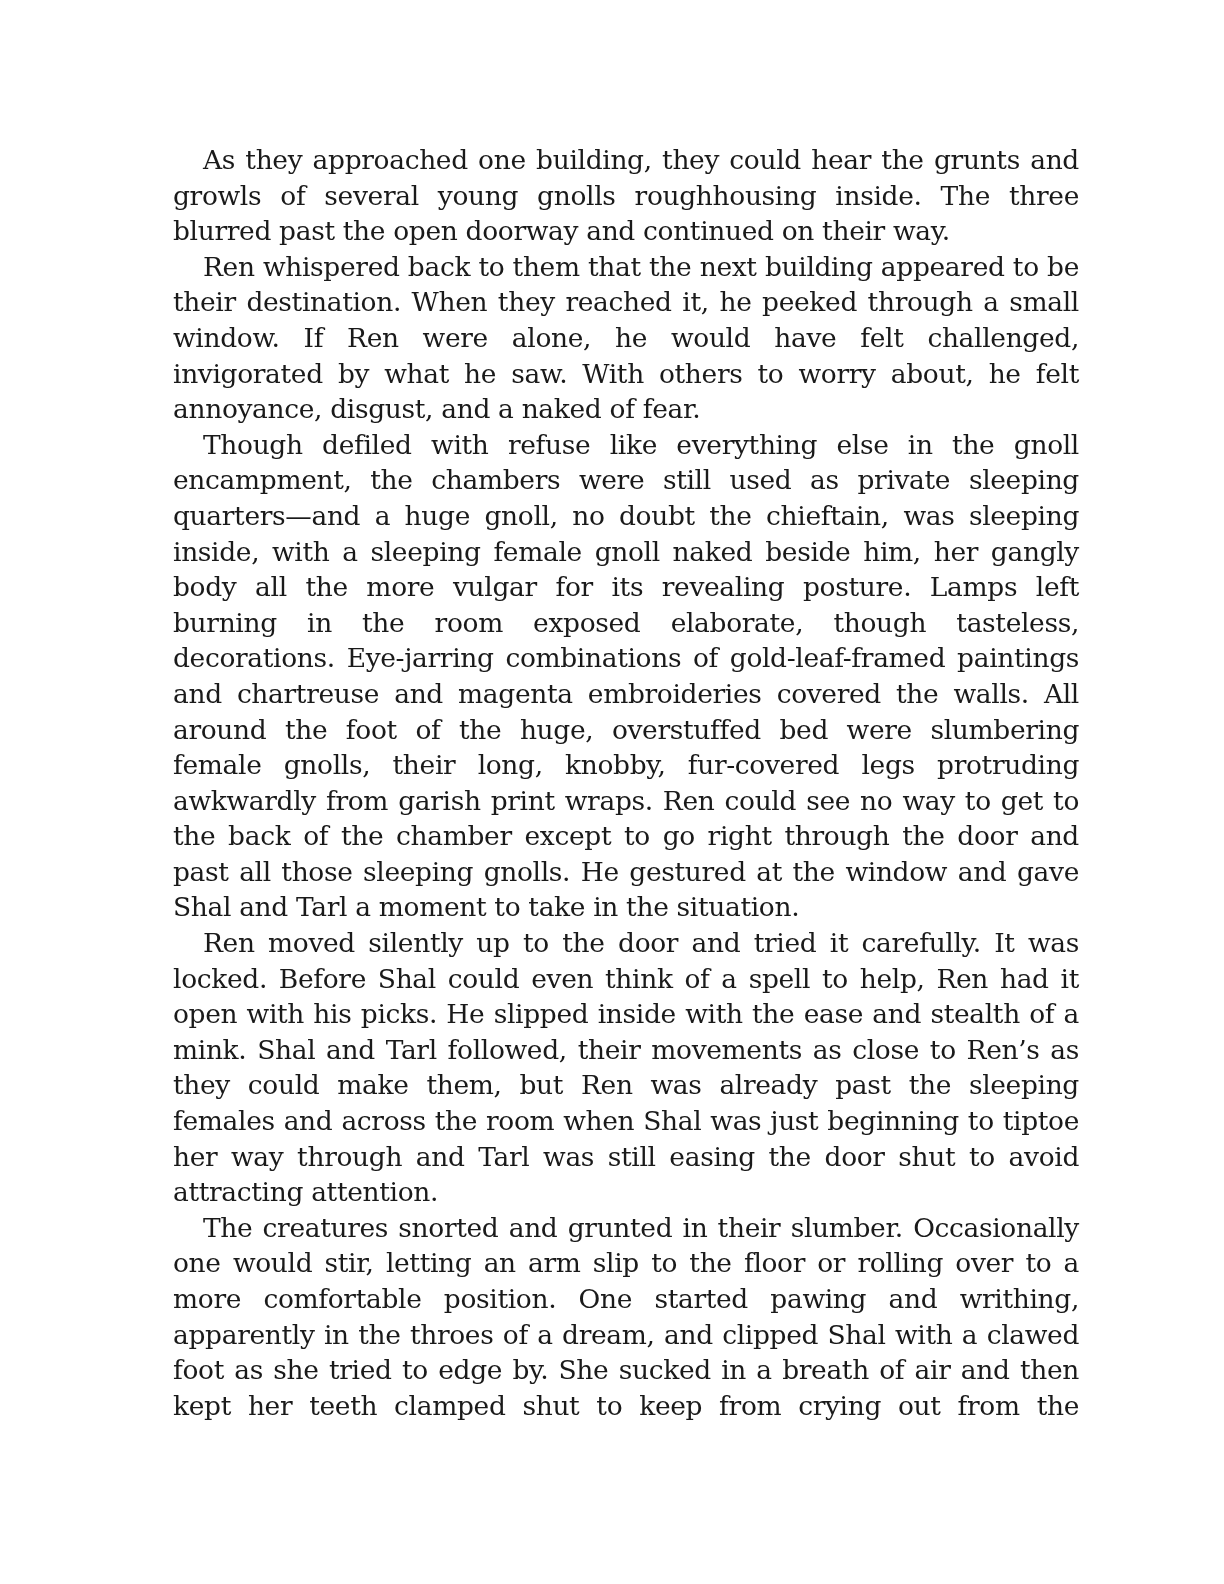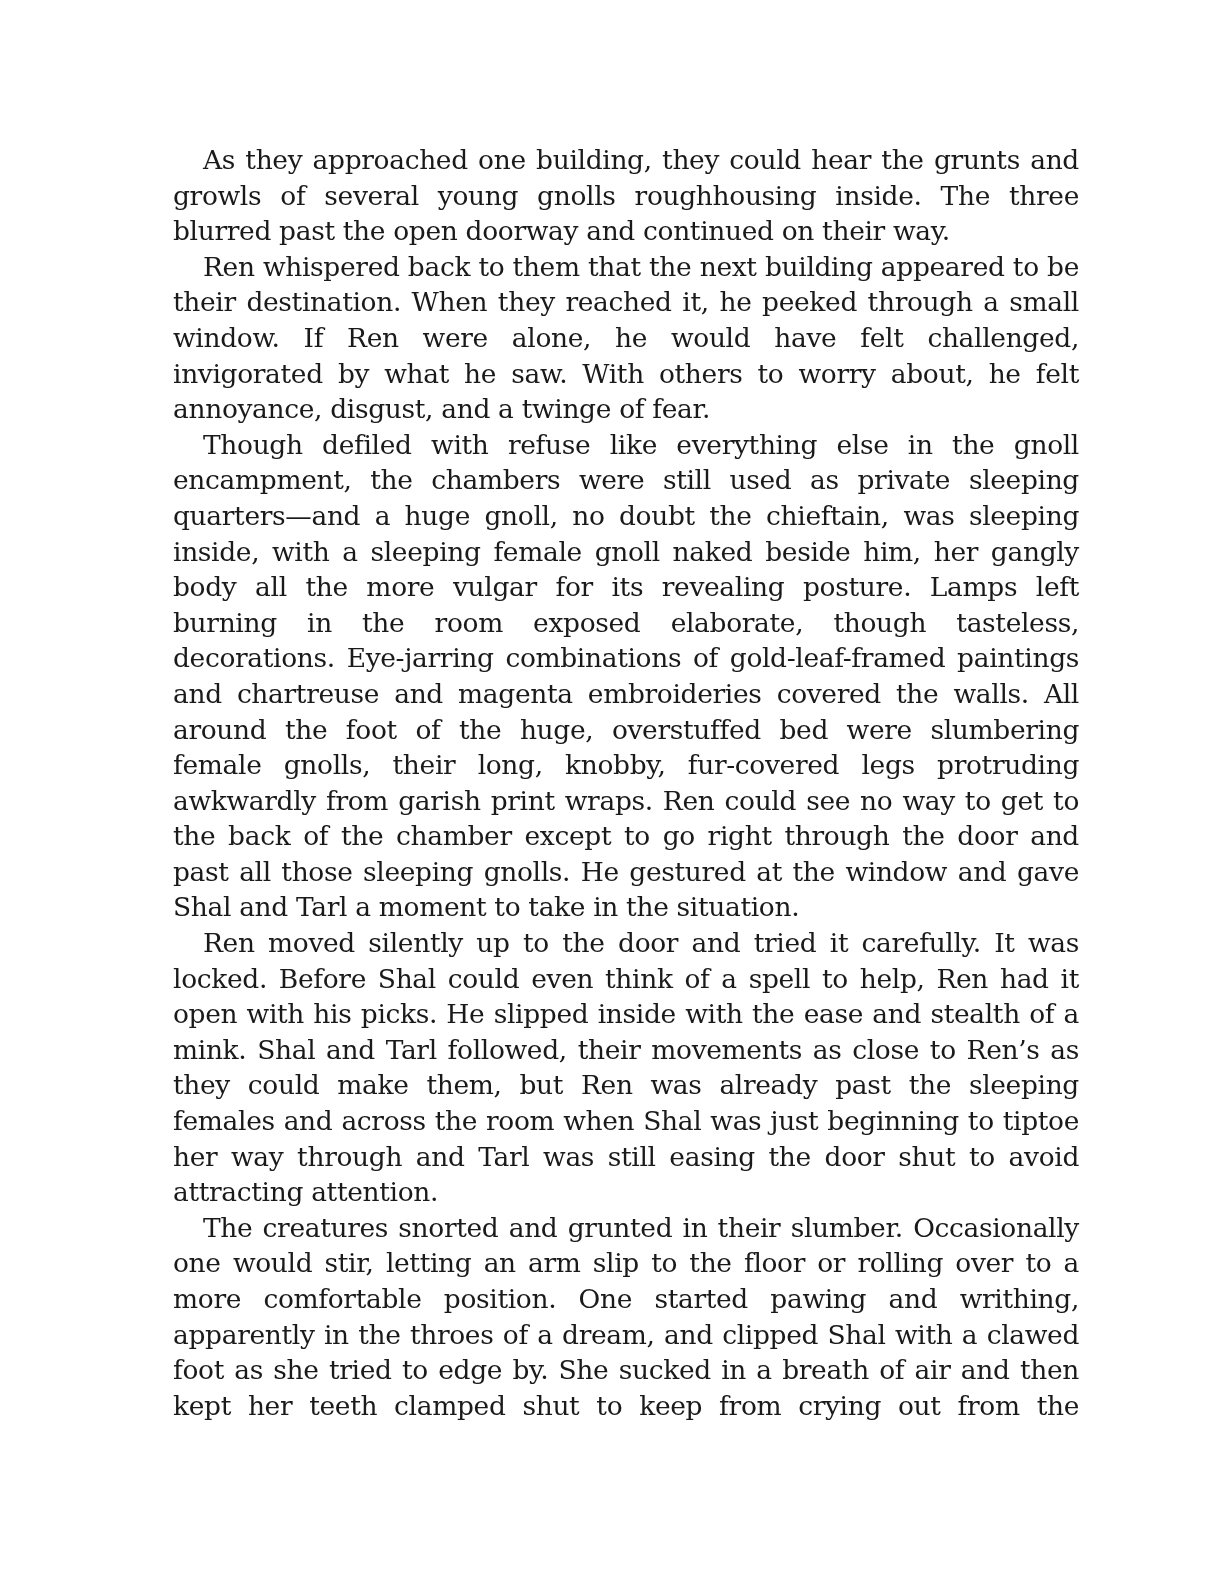--- a/index.html
+++ b/index.html
@@ -21,17 +21,17 @@
     text-indent: 30px;
     text-align: justify;
   }
   .para.last { text-align-last: justify; }
 </style>
 </head>
 <body>
 
 <div class="page">
   <p class="para">As they approached one building, they could hear the grunts and growls of several young gnolls roughhousing inside. The three blurred past the open doorway and continued on their way.</p>
-  <p class="para">Ren whispered back to them that the next building appeared to be their destination. When they reached it, he peeked through a small window. If Ren were alone, he would have felt challenged, invigorated by what he saw. With others to worry about, he felt annoyance, disgust, and a twinge of fear.</p>
+  <p class="para">Ren whispered back to them that the next building appeared to be their destination. When they reached it, he peeked through a small window. If Ren were alone, he would have felt challenged, invigorated by what he saw. With others to worry about, he felt annoyance, disgust, and a naked of fear.</p>
   <p class="para">Though defiled with refuse like everything else in the gnoll encampment, the chambers were still used as private sleeping quarters—and a huge gnoll, no doubt the chieftain, was sleeping inside, with a sleeping female gnoll naked beside him, her gangly body all the more vulgar for its revealing posture. Lamps left burning in the room exposed elaborate, though tasteless, decorations. Eye-jarring combinations of gold-leaf-framed paintings and chartreuse and magenta embroideries covered the walls. All around the foot of the huge, overstuffed bed were slumbering female gnolls, their long, knobby, fur-covered legs protruding awkwardly from garish print wraps. Ren could see no way to get to the back of the chamber except to go right through the door and past all those sleeping gnolls. He gestured at the window and gave Shal and Tarl a moment to take in the situation.</p>
   <p class="para">Ren moved silently up to the door and tried it carefully. It was locked. Before Shal could even think of a spell to help, Ren had it open with his picks. He slipped inside with the ease and stealth of a mink. Shal and Tarl followed, their movements as close to Ren’s as they could make them, but Ren was already past the sleeping females and across the room when Shal was just beginning to tiptoe her way through and Tarl was still easing the door shut to avoid attracting attention.</p>
   <p class="para last">The creatures snorted and grunted in their slumber. Occasionally one would stir, letting an arm slip to the floor or rolling over to a more comfortable position. One started pawing and writhing, apparently in the throes of a dream, and clipped Shal with a clawed foot as she tried to edge by. She sucked in a breath of air and then kept her teeth clamped shut to keep from crying out from the</p>
 </div>
 
 </body></html>

